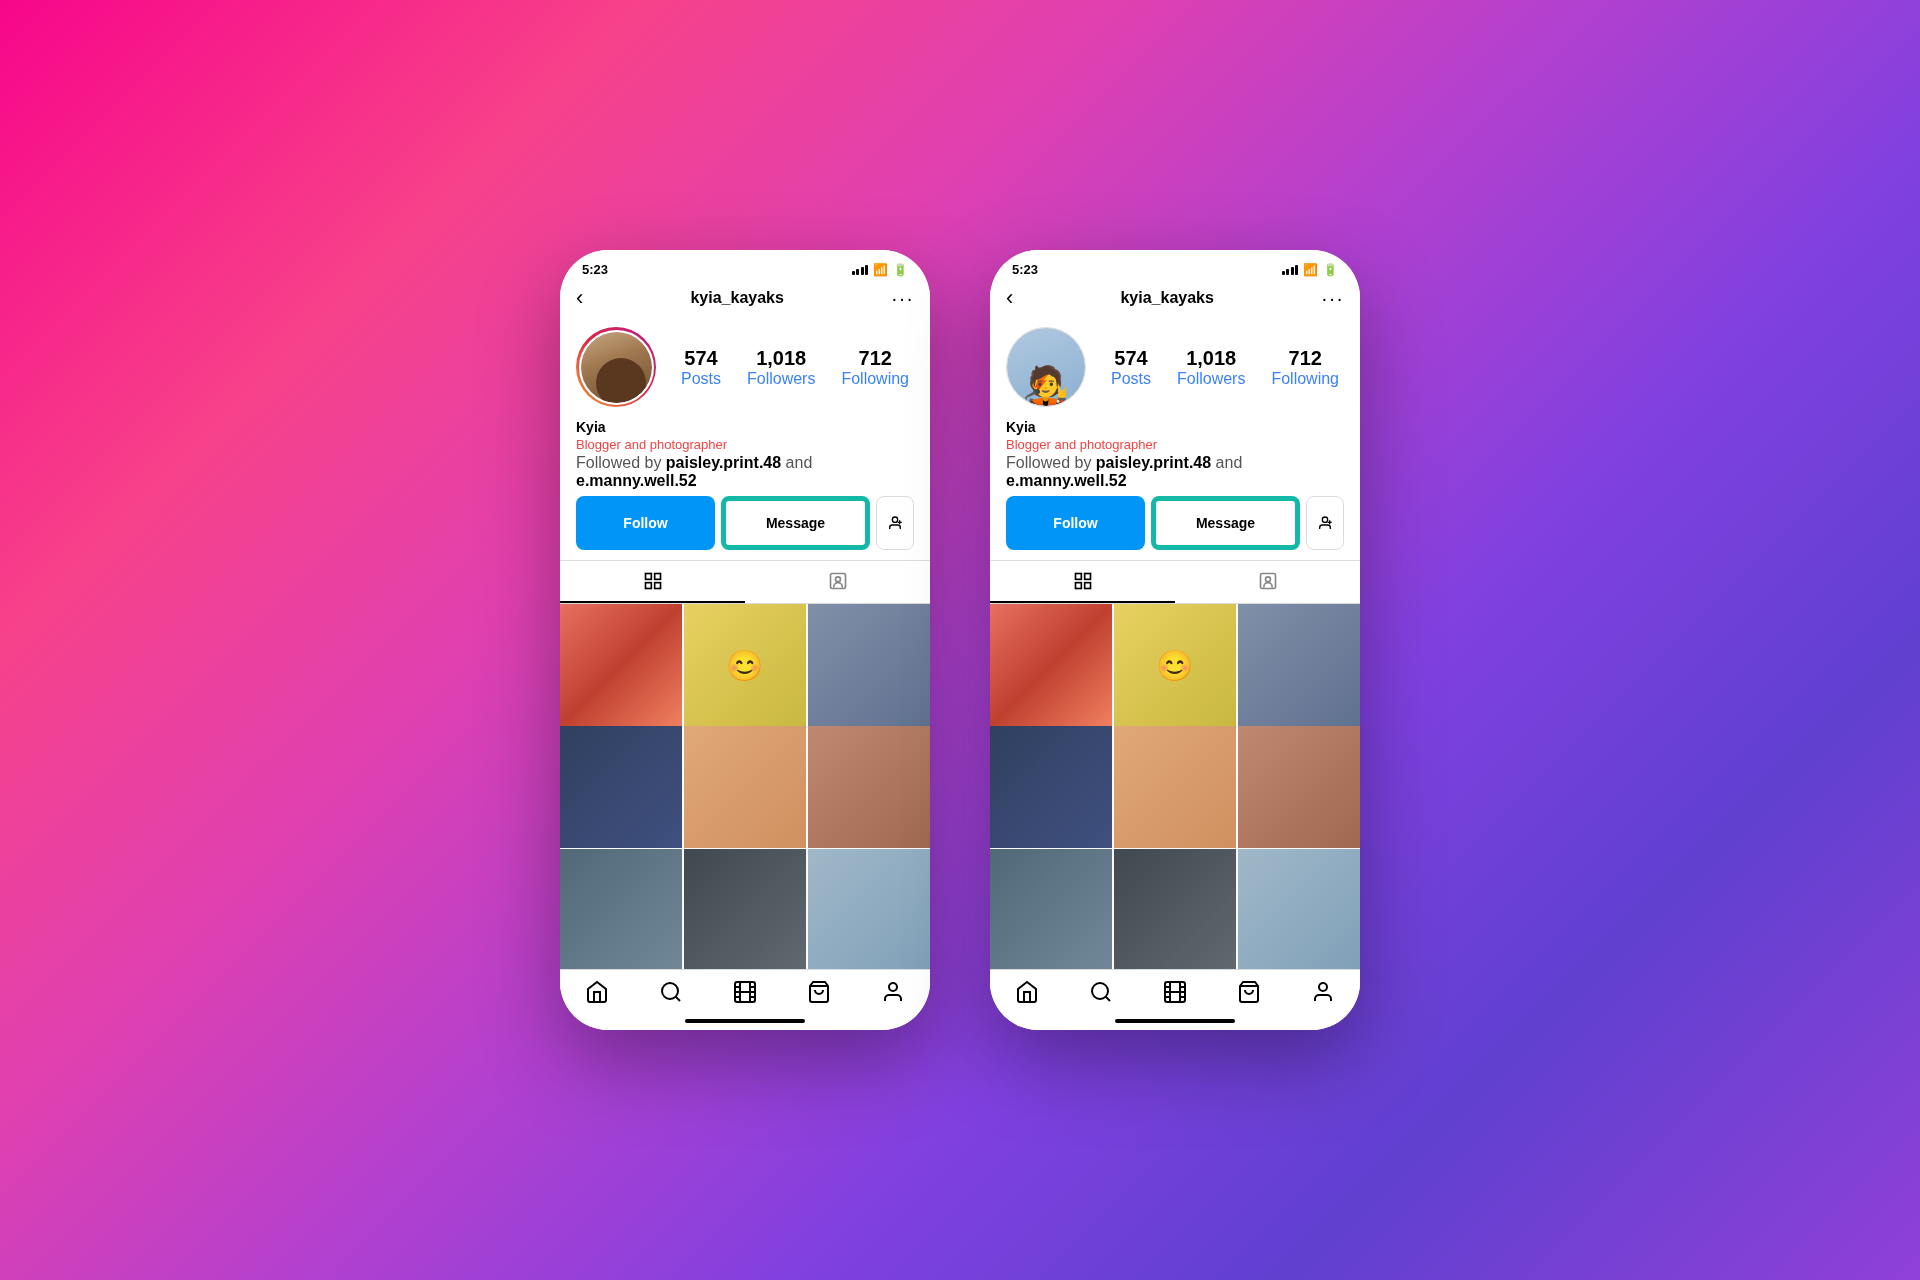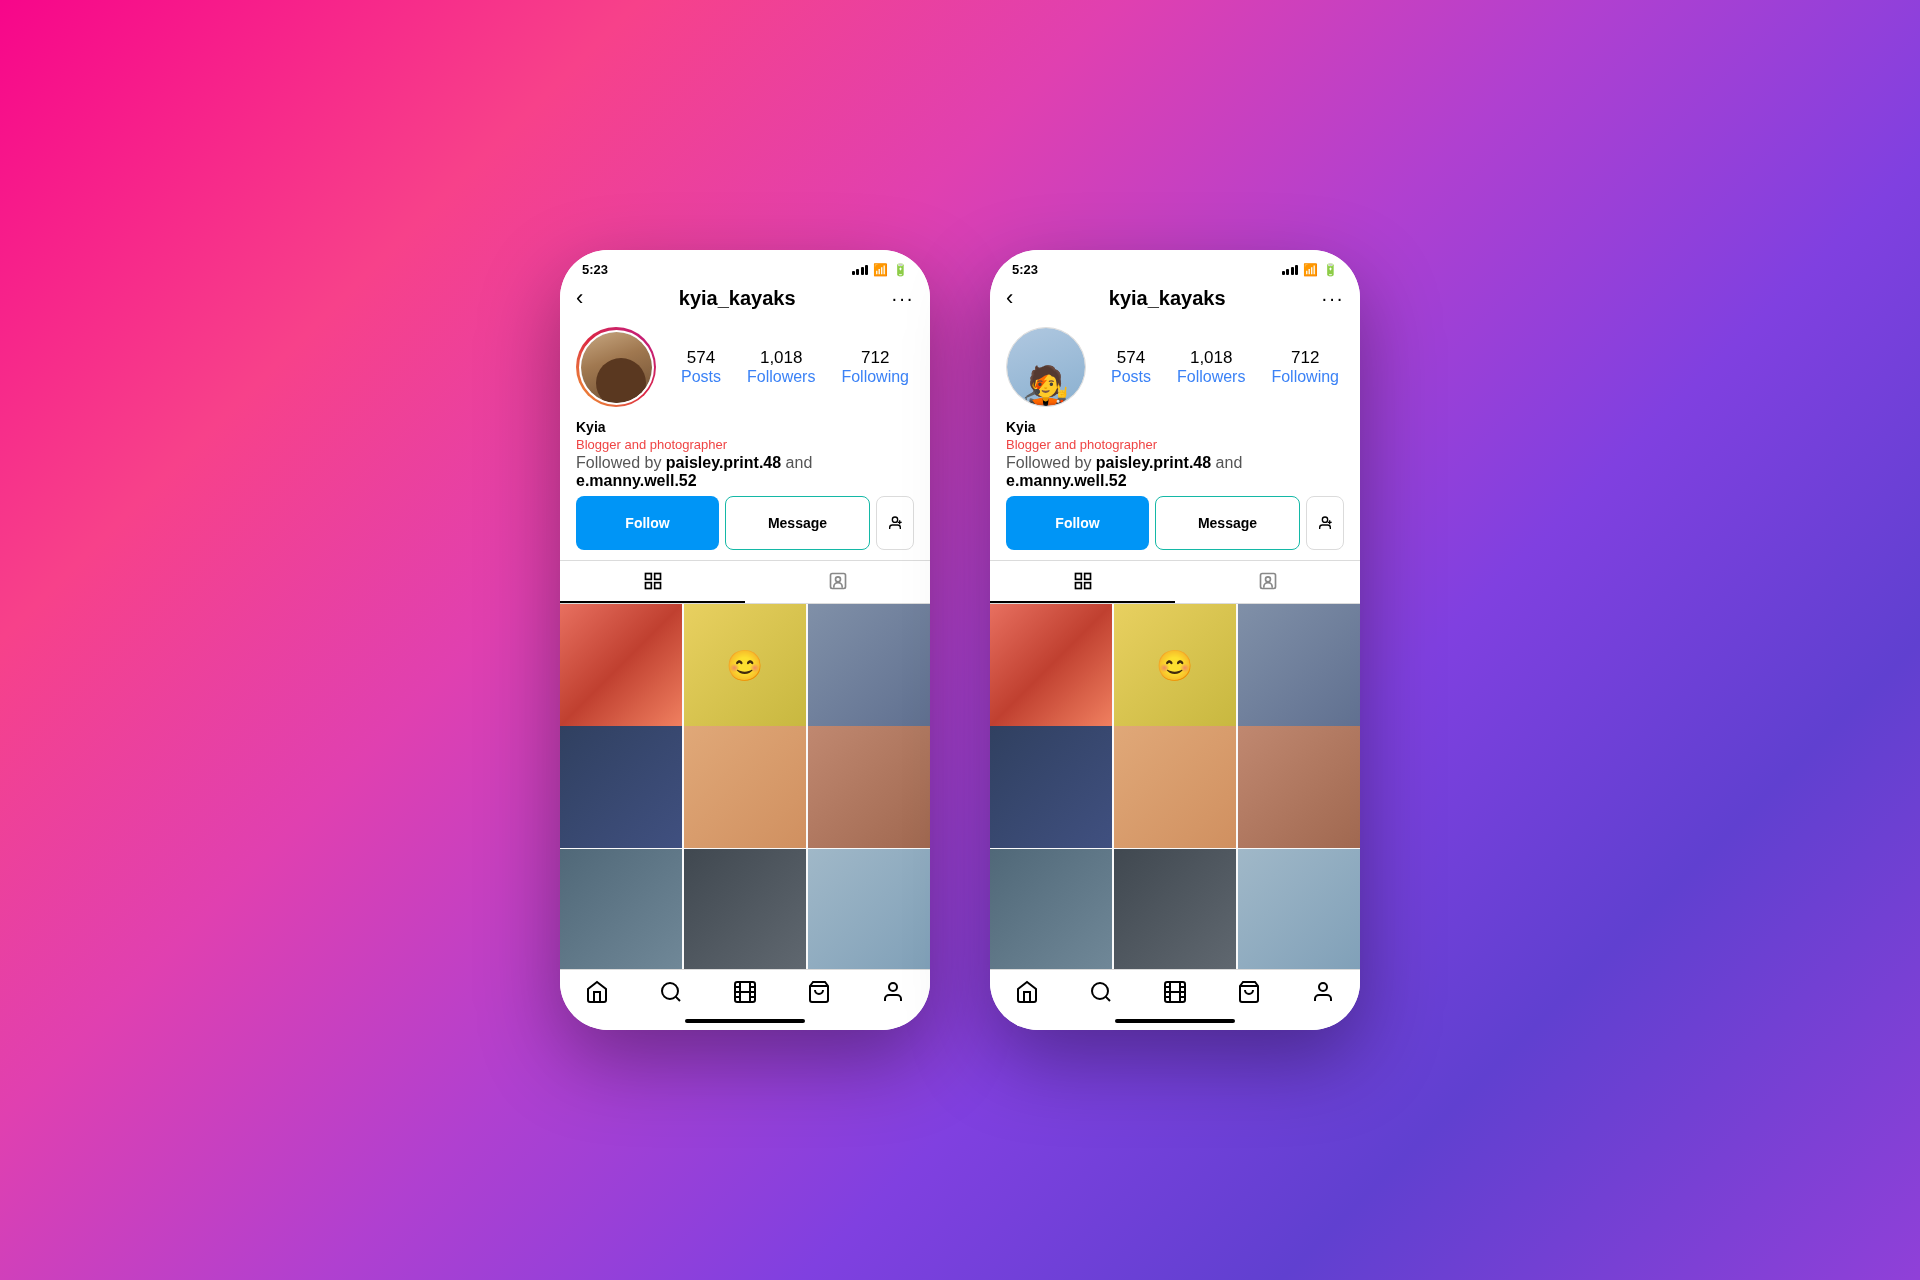--- a/index.html
+++ b/index.html
@@ -68,21 +68,21 @@
     }
 
     .back-btn {
       font-size: 22px;
       color: #000;
       cursor: pointer;
       font-weight: 300;
     }
 
     .header-username {
-      font-size: 20px;
+      font-size: 16px;
       font-weight: 700;
     }
 
     .more-btn {
       font-size: 20px;
       color: #000;
       cursor: pointer;
       letter-spacing: 1px;
     }
 
@@ -183,22 +183,22 @@
       gap: 16px;
       flex: 1;
       justify-content: space-around;
     }
 
     .stat-item {
       text-align: center;
     }
 
     .stat-number {
-      font-size: 17px;
-      font-weight: 400;
+      font-size: 20px;
+      font-weight: 700;
       display: block;
     }
 
     .stat-label {
       font-size: 16px;
       color: #3b82f6;
     }
 
     .profile-name {
       font-size: 14px;
@@ -239,21 +239,21 @@
       padding: 19px 0;
       font-size: 14px;
       font-weight: 600;
       cursor: pointer;
     }
 
     .btn-message {
       flex: 1;
       background: white;
       color: #000;
-      border: 1px solid #14b8a6;
+      border: 5px solid #14b8a6;
       border-radius: 8px;
       padding: 7px 0;
       font-size: 14px;
       font-weight: 600;
       cursor: pointer;
     }
 
     .btn-add-person {
       background: white;
       border: 1px solid #dbdbdb;

